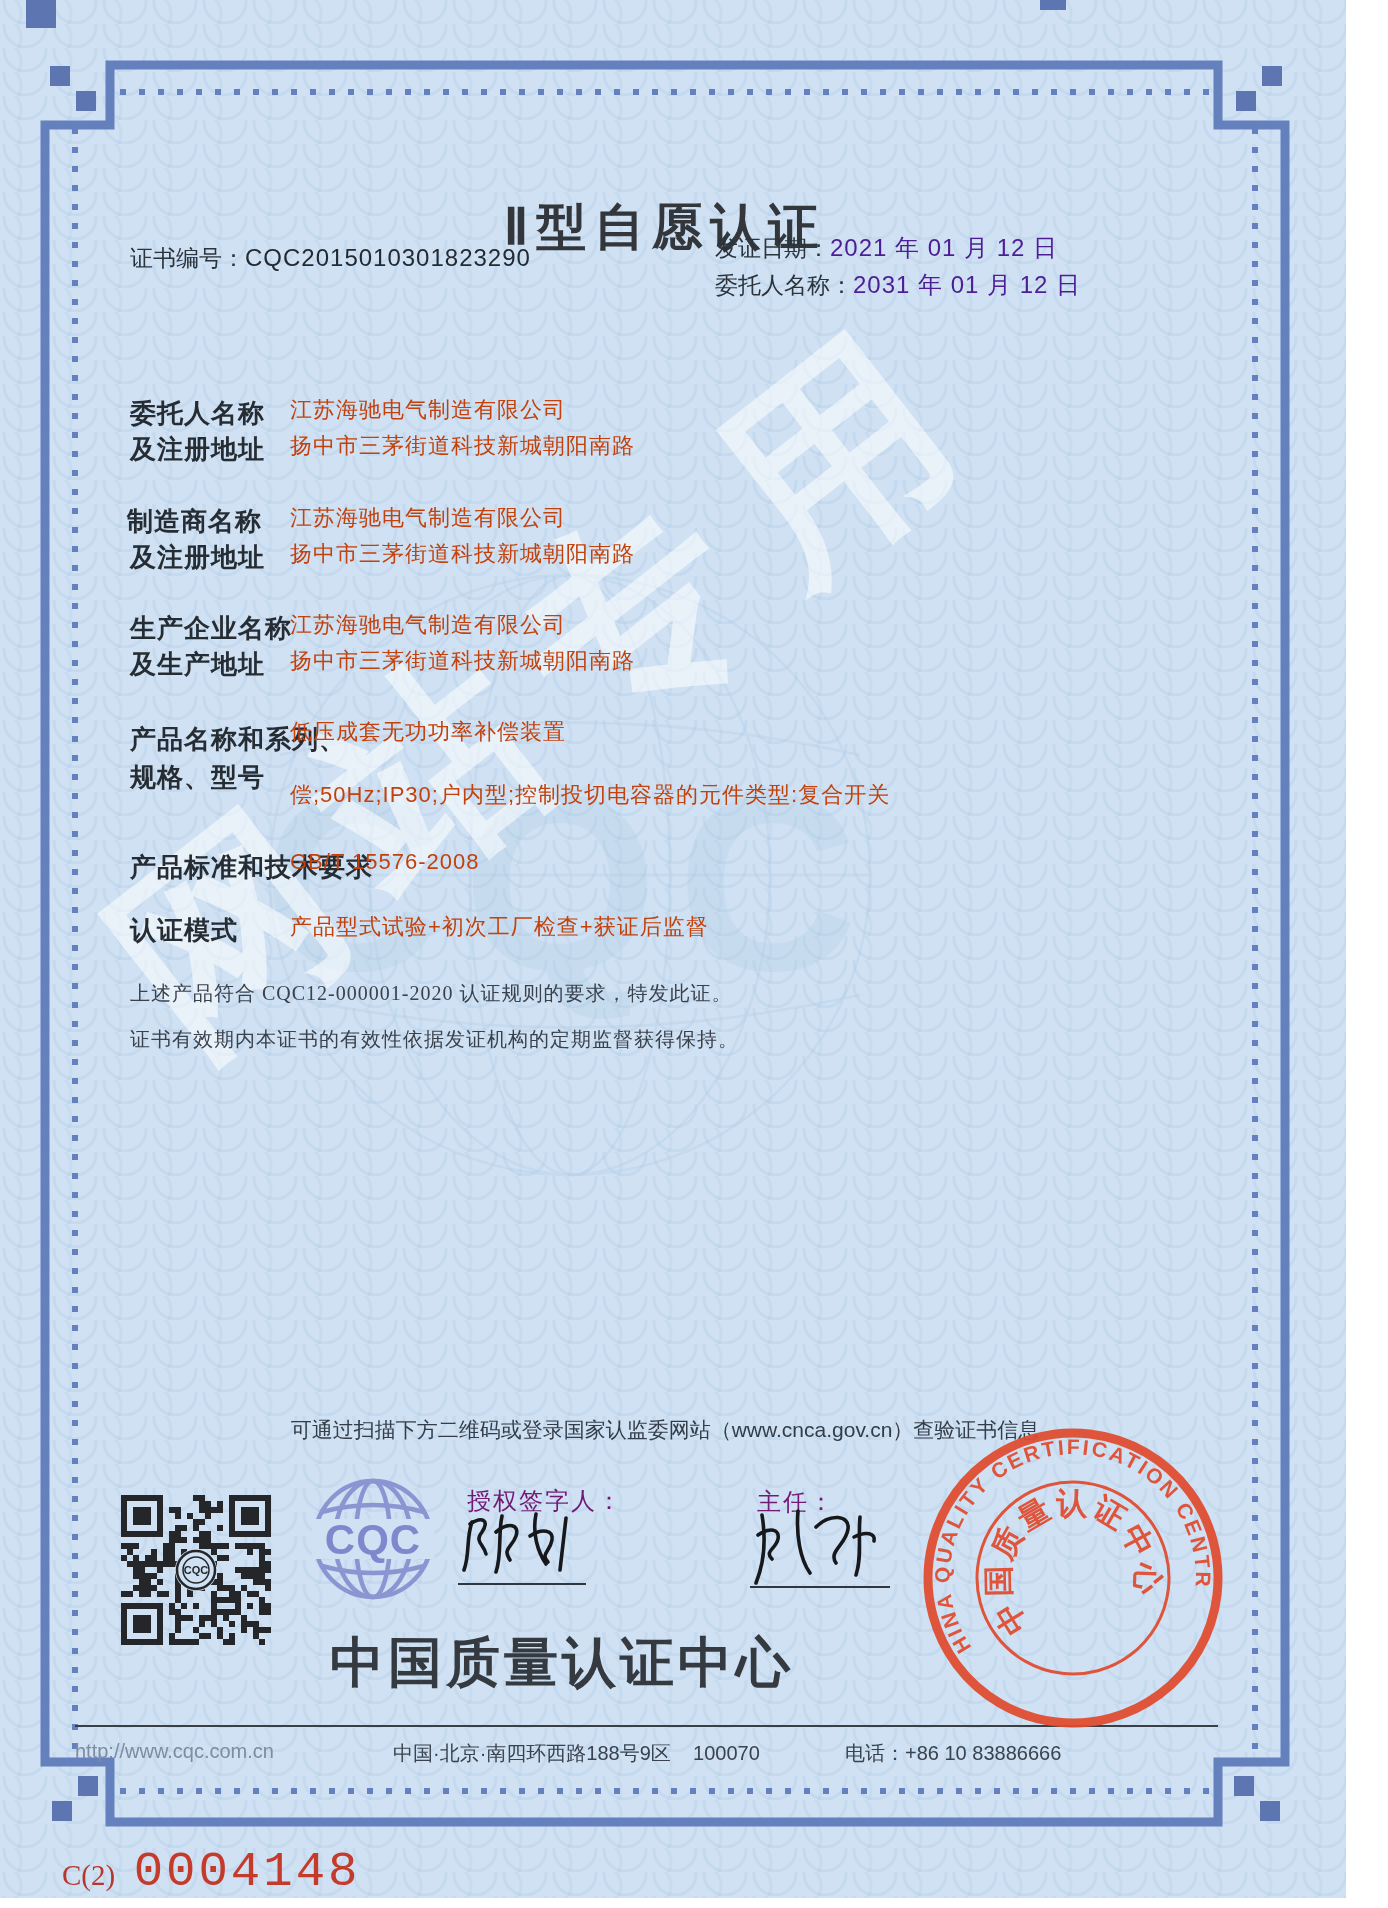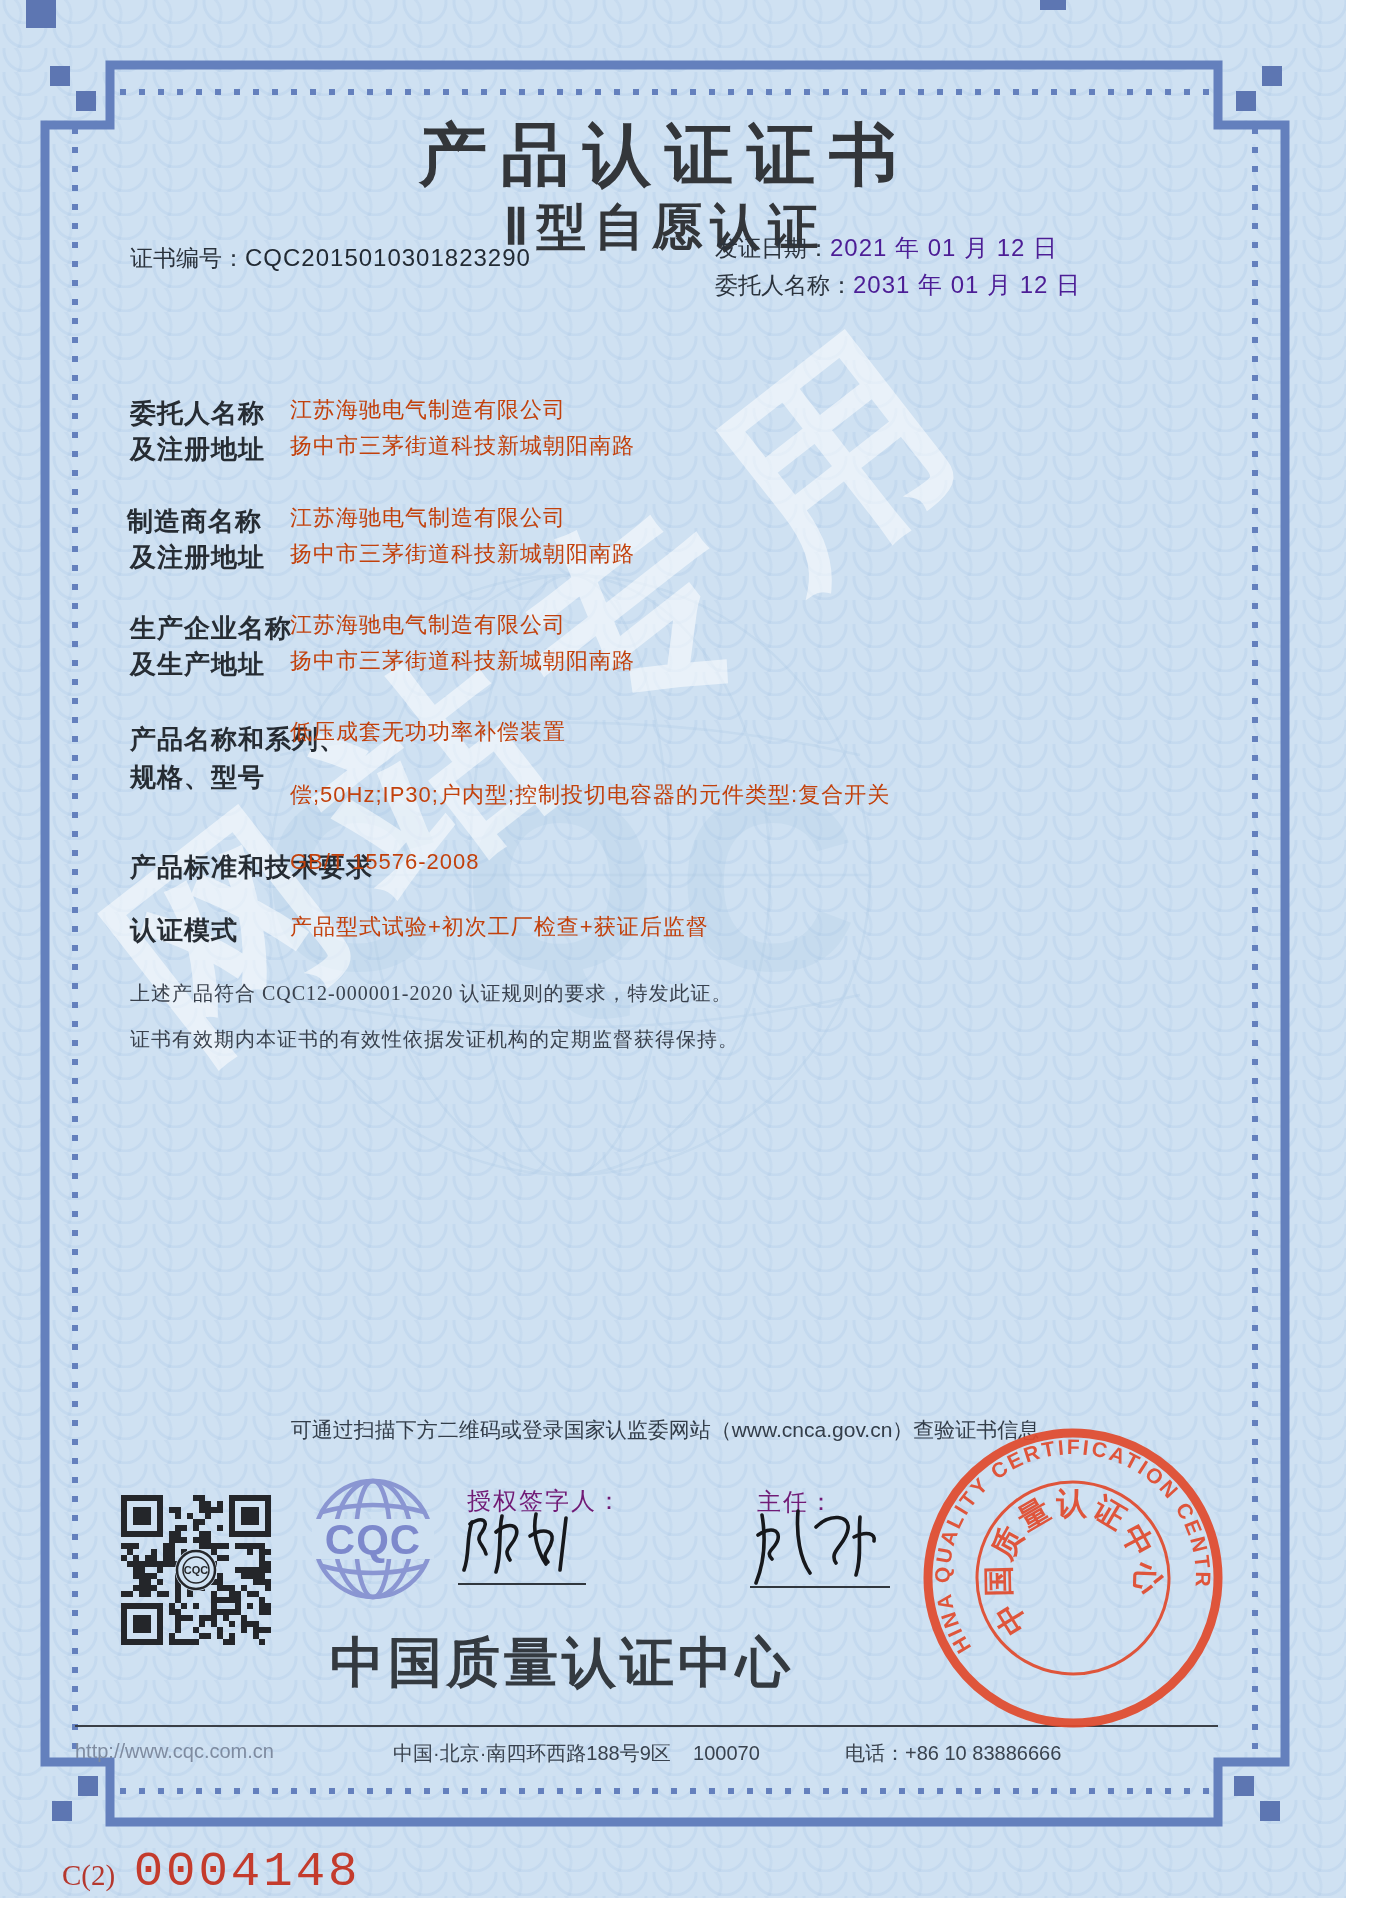--- a/index.html
+++ b/index.html
@@ -76,21 +76,20 @@
         <rect x="1236" y="91" width="20" height="20"></rect>
       <rect x="52" y="1801" width="20" height="20"></rect>
         <rect x="78" y="1776" width="20" height="20"></rect>
       <rect x="1260" y="1801" width="20" height="20"></rect>
         <rect x="1234" y="1776" width="20" height="20"></rect>
       <rect x="26" y="0" width="30" height="28"></rect>
         <rect x="1040" y="0" width="26" height="10"></rect>
     </g>
   </svg>
 
-  <div class="abs title">产品认证证书</div>
   <div class="abs subtitle">Ⅱ型自愿认证</div>
 
   <div class="abs certline nowrap">
     <span class="serif">证书编号：</span><span class="val">CQC2015010301823290</span>
   </div>
   <div class="abs dateblock nowrap">
     <div><span class="serif">发证日期：</span><span class="val">2021 年 01 月 12 日</span></div>
     <div><span class="serif">委托人名称：</span><span class="val">2031 年 01 月 12 日</span></div>
   </div>
 

